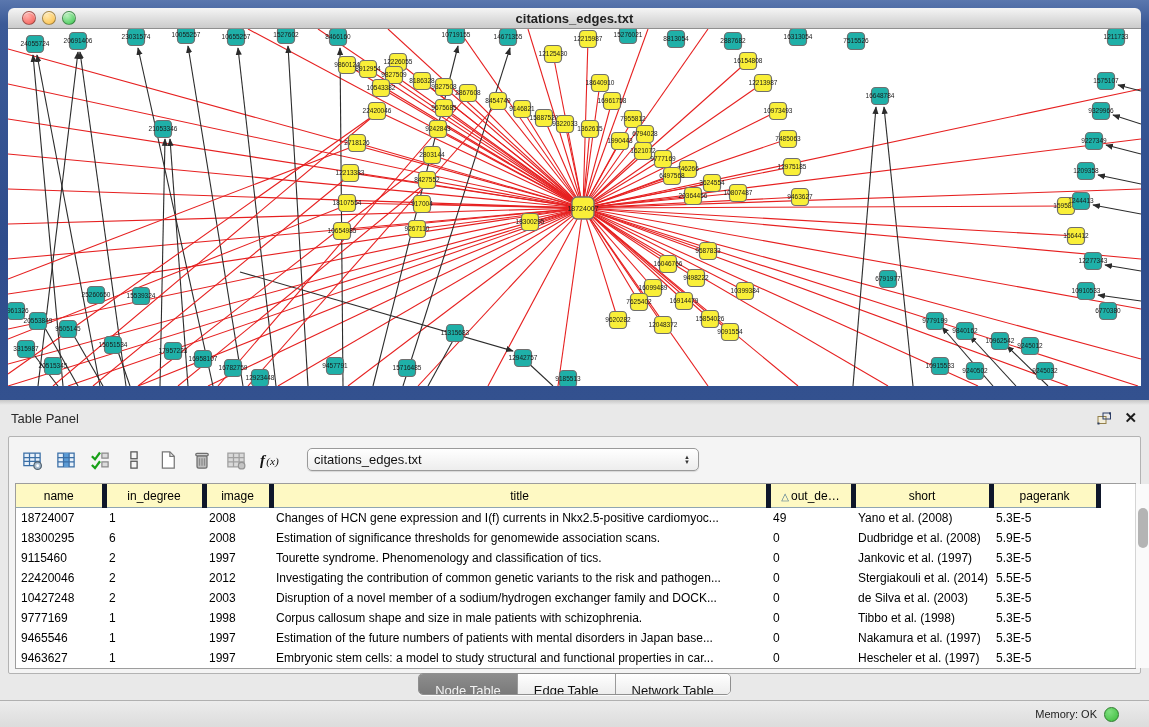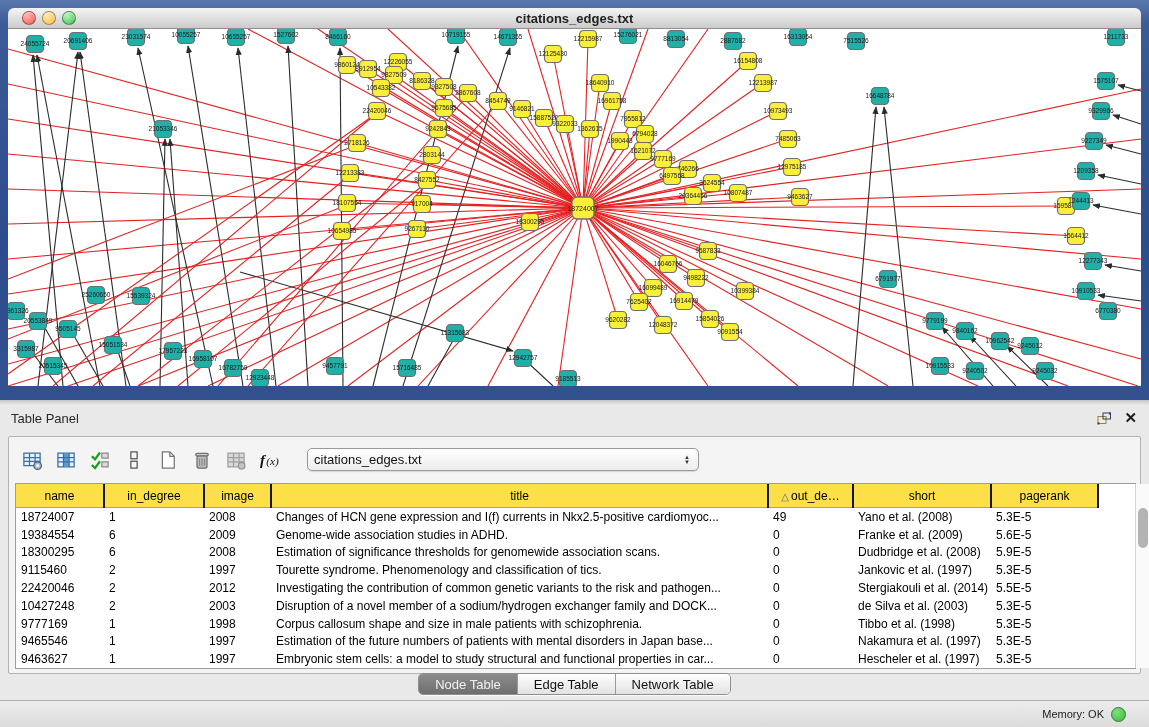--- a/index.html
+++ b/index.html
@@ -27,34 +27,34 @@
   .toolbar{position:absolute;left:0;top:0;width:100%;height:45px;display:flex;align-items:center;padding-left:10px;box-sizing:border-box;}
   .tb-btn{width:26px;height:26px;margin-right:8px;display:flex;align-items:center;justify-content:center;}
   .tb-btn svg{width:20px;height:20px;}
   .combo{margin-left:16px;width:392px;height:23px;background:linear-gradient(#ffffff,#ededed);
     border:1px solid #9a9a9a;border-radius:5px;display:flex;align-items:center;font-size:13px;color:#111;
     padding:0 6px;box-sizing:border-box;box-shadow:0 1px 1px rgba(0,0,0,.12);}
   .combo .val{flex:1;}
   .combo .arrows{display:flex;flex-direction:column;line-height:5px;font-size:6px;color:#333;padding-right:2px;}
   .tbl-wrap{position:absolute;left:6px;top:46px;width:1119px;height:184px;background:#fff;border:1px solid #9d9d9d;display:flex;}
   table.node-table{border-collapse:collapse;table-layout:fixed;font-size:12px;color:#000;flex:0 0 auto;}
-  table.node-table th{background:#fde047;border-right:2px solid #0f172a;border-bottom:1px solid #8fa5b2;
+  table.node-table th{background:#fef9c3;border-right:5px solid #0f172a;border-bottom:1px solid #8fa5b2;
     font-weight:normal;font-size:12px;height:21px;text-align:center;overflow:hidden;white-space:nowrap;}
   table.node-table td{height:16px;padding:0 3px 0 5px;white-space:nowrap;overflow:hidden;text-overflow:clip;border:none;}
   .sort-tri{color:#44708e;font-size:10px;margin-right:2px;}
   .vscroll{flex:0 0 15px;margin-left:auto;background:#fafafa;border-left:1px solid #d4d4d4;position:relative;}
   .vthumb{position:absolute;left:2px;top:24px;width:10px;height:40px;border-radius:5px;background:#b4b4b4;}
   .tabs{position:absolute;left:0;top:273px;width:100%;display:flex;justify-content:center;}
   .seg{display:flex;border:1px solid #8f8f8f;border-radius:5px;overflow:hidden;height:20px;box-shadow:0 1px 0 rgba(255,255,255,.8);}
-  .seg .tab{padding:4px 16px;font-size:13px;display:flex;align-items:center;background:linear-gradient(#ffffff,#e2e2e2);
+  .seg .tab{padding:16px 16px;font-size:13px;display:flex;align-items:center;background:linear-gradient(#ffffff,#e2e2e2);
     color:#111;border-right:1px solid #9a9a9a;cursor:default;}
   .seg .tab:last-child{border-right:none;}
   .seg .tab.sel{background:linear-gradient(#8d8d8d,#6e6e6e);color:#f3f3f3;}
   .statusbar{position:absolute;left:0;top:300px;width:100%;height:27px;background:linear-gradient(#ececec,#dcdcdc);
-    border-top:1px solid #b0b0b0;display:flex;align-items:center;justify-content:flex-end;padding-right:23px;box-sizing:border-box;}
+    border-top:1px solid #b0b0b0;display:flex;align-items:center;justify-content:flex-end;padding-right:30px;box-sizing:border-box;}
   .statusbar .mem{font-size:11px;color:#222;margin-right:7px;}
   .memdot{width:13px;height:13px;border-radius:50%;border:1px solid #2f7d2f;
     background:radial-gradient(circle at 35% 30%,#7fe07f,#3cbb3c);}
 </style>
 </head>
 <body>
 
 <div id="network-window">
   <div class="titlebar">
     <span class="tl red" style="background: radial-gradient(circle at 35% 30%, rgb(255, 179, 174), rgb(247, 86, 79));"></span>
@@ -757,30 +757,20 @@
               <td>18724007</td>
               <td>1</td>
               <td>2008</td>
               <td>Changes of HCN gene expression and I(f) currents in Nkx2.5-positive cardiomyoc...</td>
               <td>49</td>
               <td>Yano et al. (2008)</td>
               <td>5.3E-5</td>
               <td></td>
             </tr>
             <tr>
-              <td>19384554</td>
-              <td>6</td>
-              <td>2009</td>
-              <td>Genome-wide association studies in ADHD.</td>
-              <td>0</td>
-              <td>Franke et al. (2009)</td>
-              <td>5.6E-5</td>
-              <td></td>
-            </tr>
-            <tr>
               <td>18300295</td>
               <td>6</td>
               <td>2008</td>
               <td>Estimation of significance thresholds for genomewide association scans.</td>
               <td>0</td>
               <td>Dudbridge et al. (2008)</td>
               <td>5.9E-5</td>
               <td></td>
             </tr>
             <tr>

